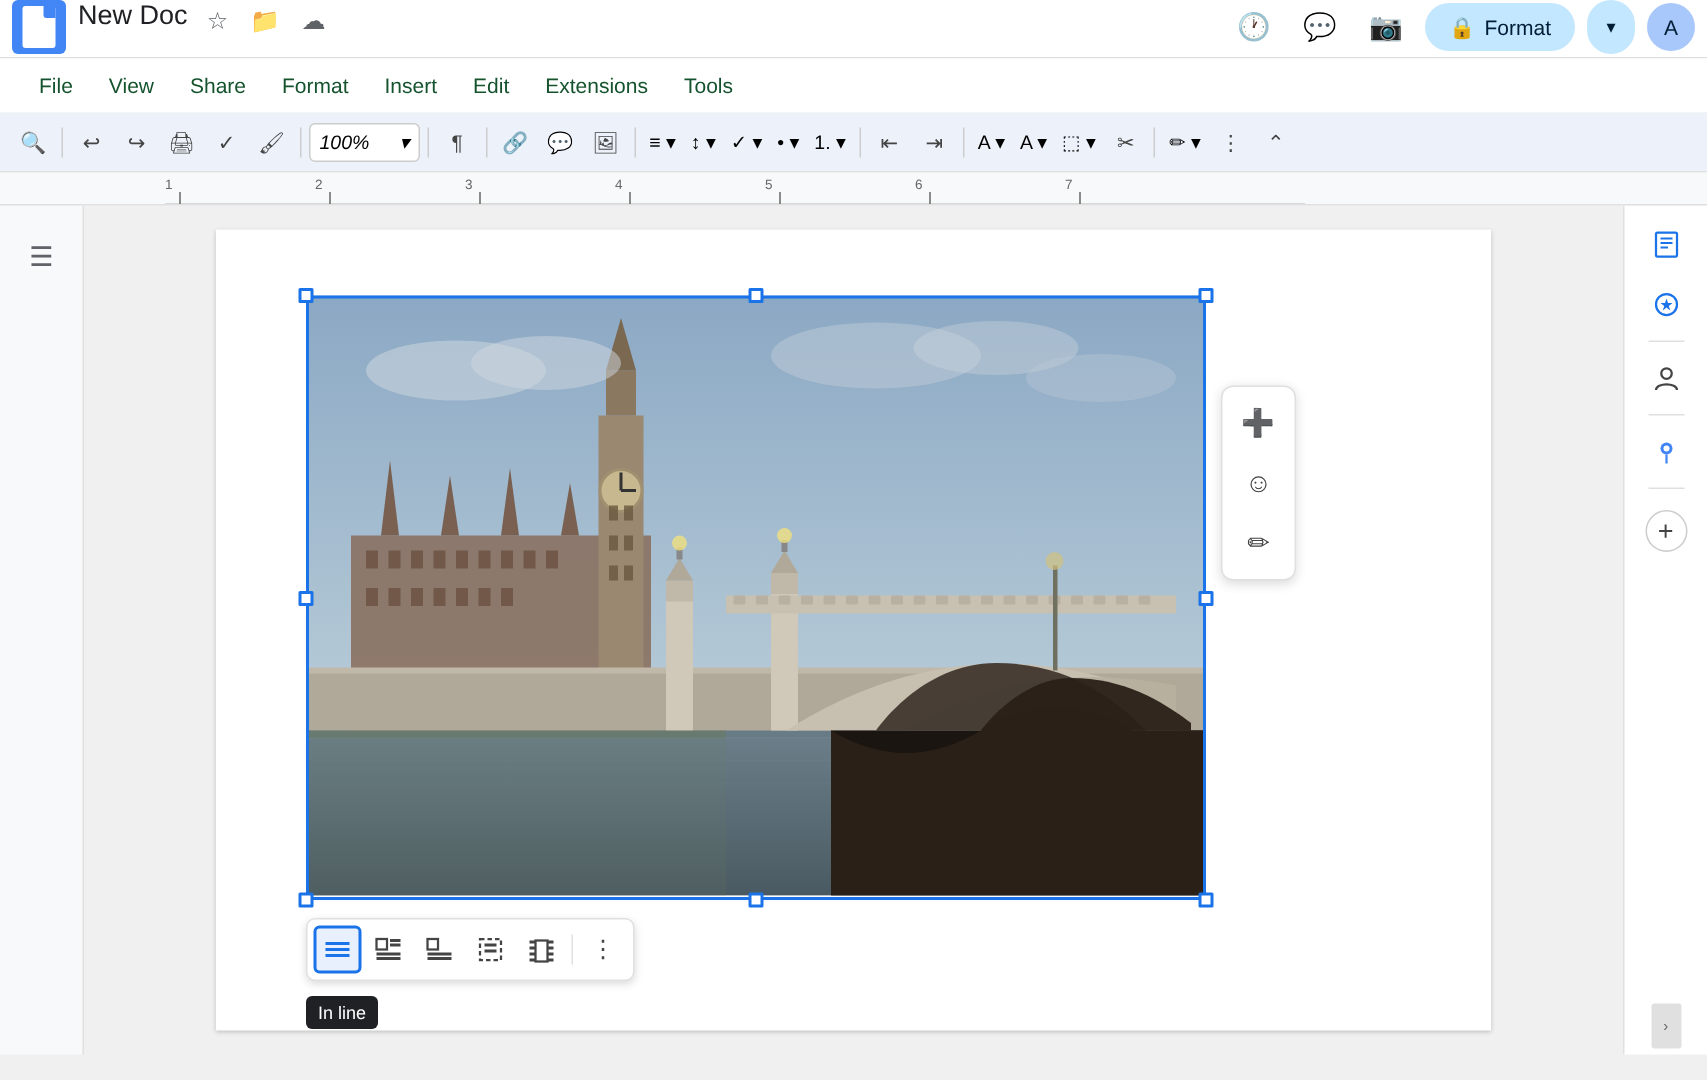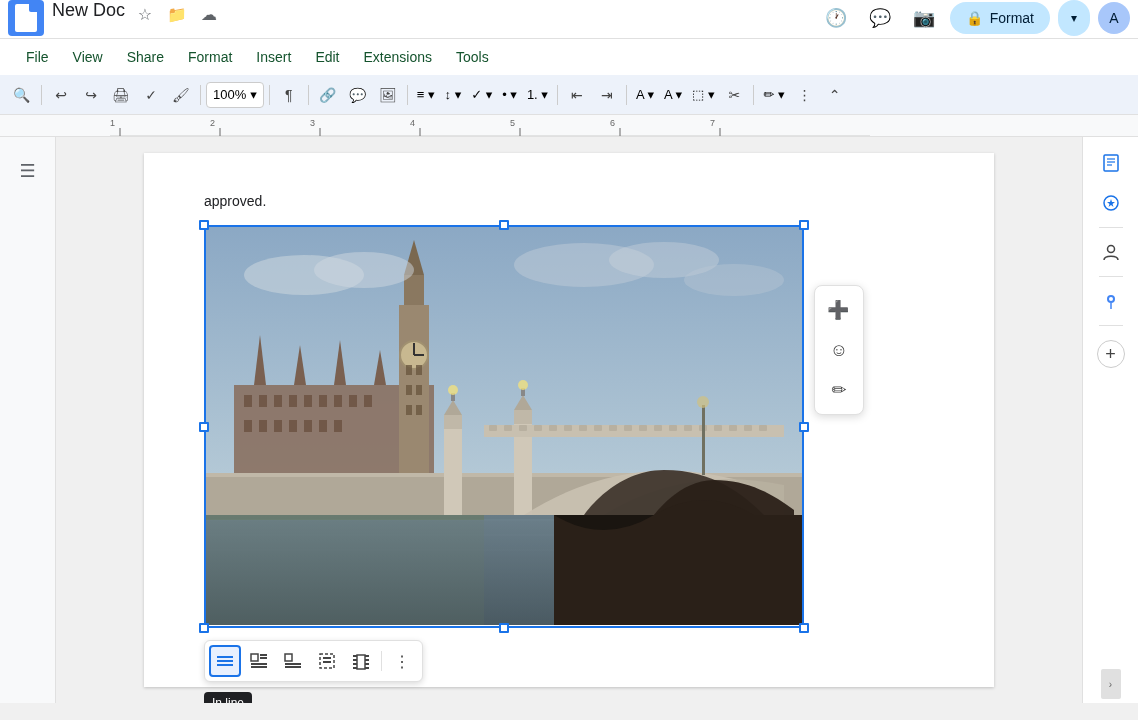--- a/index.html
+++ b/index.html
@@ -144,22 +144,23 @@
       margin: 0 3px;
     }
     .toolbar-zoom {
       display: flex; align-items: center;
       background: white;
       border: 1px solid #ccc;
       border-radius: 4px;
       padding: 2px 6px;
       font-size: 13px;
       cursor: pointer;
-      gap: 4px;
+      gap: 20px;
       height: 26px;
+      font-style: italic;
     }
     .toolbar-dropdown {
       display: flex; align-items: center;
       padding: 2px 4px;
       border-radius: 4px;
       cursor: pointer;
       font-size: 13px;
       gap: 2px;
       height: 26px;
     }
@@ -477,21 +478,20 @@
 </div>
 
 <div id="main">
 
   <div id="left-sidebar">
     <div class="sidebar-icon" title="Document outline">☰</div>
   </div>
 
   <div id="doc-area">
     <div id="document">
-      <p class="doc-text">approved.</p>
 
       
       <div class="image-container" style="position:relative;">
         
         <svg class="london-image" viewBox="0 0 600 400" xmlns="http://www.w3.org/2000/svg">
 
           <defs>
             <linearGradient id="skyGrad" x1="0%" y1="0%" x2="0%" y2="100%">
               <stop offset="0%" style="stop-color:#8ba8c4;stop-opacity:1"></stop>
               <stop offset="100%" style="stop-color:#b8ccd8;stop-opacity:1"></stop>

